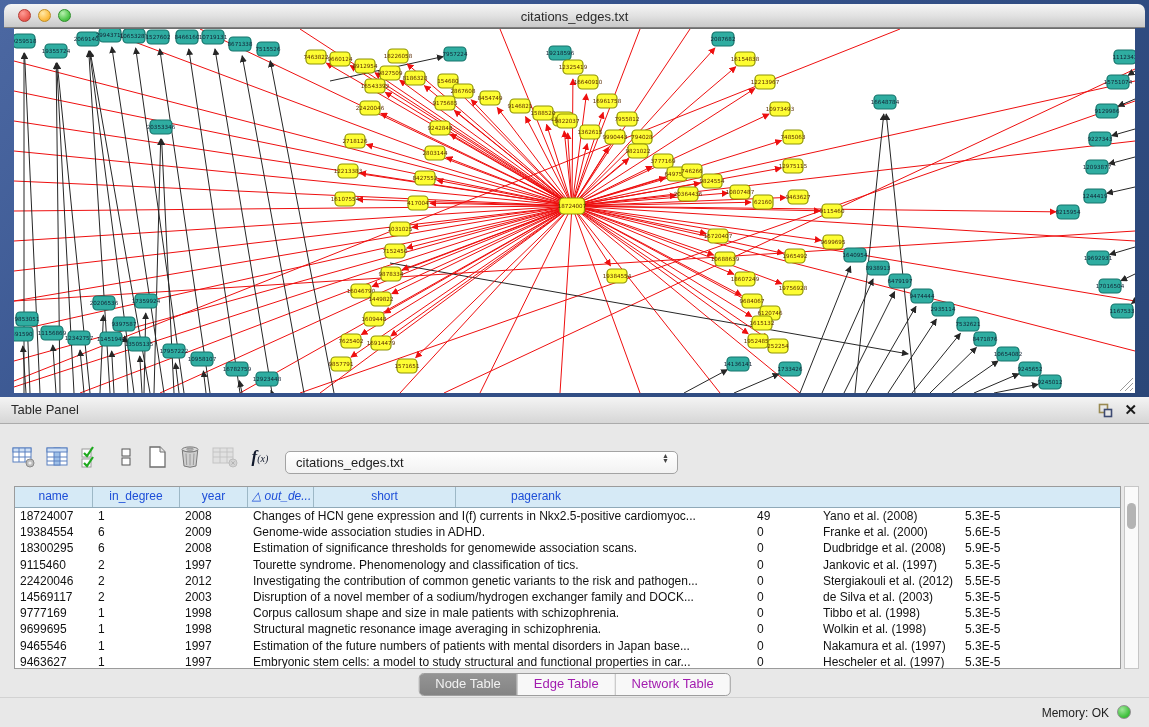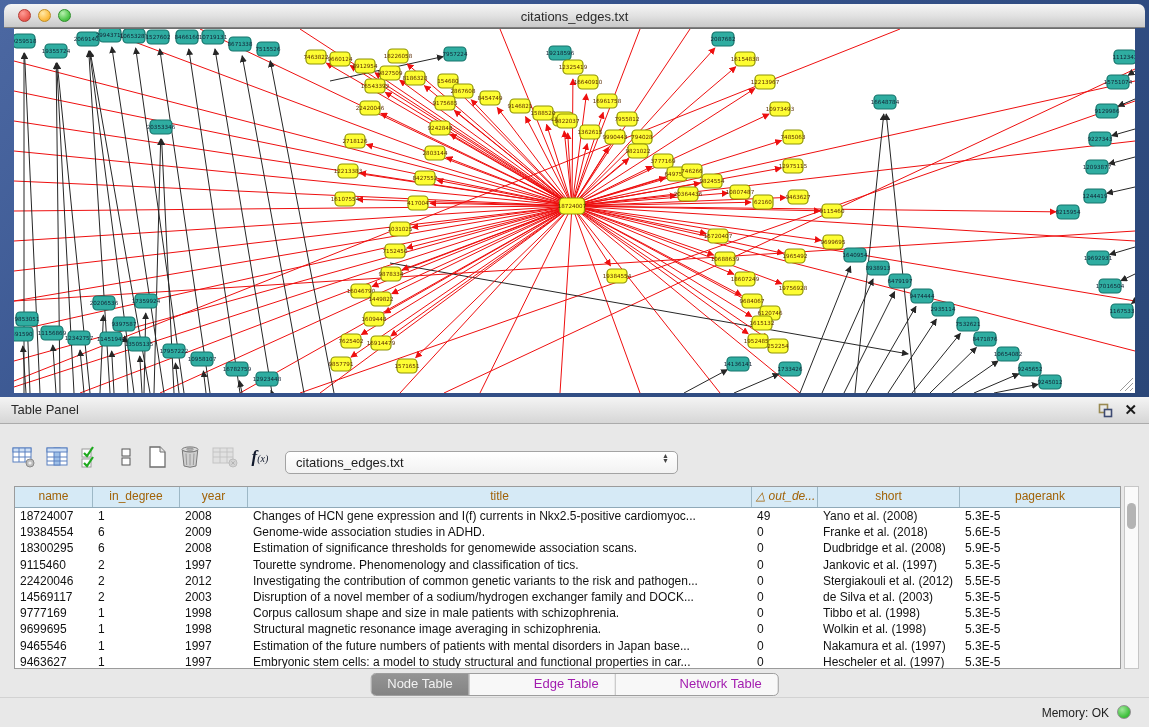--- a/index.html
+++ b/index.html
@@ -64,40 +64,40 @@
   }
   
   #dtable{
     position:absolute;left:14px;top:486px;width:1107px;height:183px;
     background:#fff;border:1px solid #9b9b9b;box-sizing:border-box;
     font-size:12px;color:#111;overflow:hidden;
   }
   .thead{display:flex;height:20px;background:#d6eaf6;border-bottom:1px solid #8fa9b8;}
   .th{
     box-sizing:border-box;border-right:1px solid #9db8c6;
-    text-align:center;line-height:19px;color:#a16207;overflow:hidden;white-space:nowrap;
+    text-align:center;line-height:19px;color:#1d4ed8;overflow:hidden;white-space:nowrap;
   }
   .th:last-child{border-right:none;}
   .trow{display:flex;height:16.2px;line-height:16px;white-space:nowrap;}
   .td{box-sizing:border-box;padding-left:5px;overflow:hidden;text-overflow:clip;}
   .c0{width:78px;} .c1{width:87px;} .c2{width:68px;} .c3{width:504px;}
   .c4{width:66px;} .c5{width:142px;} .c6{width:160px;}
   #vscroll{
     position:absolute;left:1124px;top:486px;width:15px;height:183px;
     background:#fafafa;border:1px solid #c6c6c6;box-sizing:border-box;
   }
   #vthumb{
     position:absolute;left:2px;top:16px;width:9px;height:26px;border-radius:5px;
     background:#b4b4b4;
   }
   
   #tabs{
     position:absolute;top:673px;left:50%;transform:translateX(-50%);
     display:flex;height:21px;border:1px solid #9e9e9e;border-radius:5px;
-    overflow:hidden;background:#f8f8f8;font-size:13px;gap:48px;
+    overflow:hidden;background:#f8f8f8;font-size:13px;
   }
   .tab{padding:0 16px;line-height:20px;color:#a21caf;border-right:1px solid #bdbdbd;}
   .tab:last-child{border-right:none;}
   .tab.sel{background:linear-gradient(#949494,#848484);color:#f2f2f2;}
   
   #statusbar{position:absolute;bottom:0;left:0;width:1149px;height:29px;border-top:1px solid #d2d2d2;}
   #memory-label{position:absolute;right:40px;top:8px;font-size:12px;color:#222;}
   #memory-led{
     position:absolute;right:18px;top:7px;width:14px;height:14px;border-radius:50%;
     background:radial-gradient(circle at 35% 30%,#9fe79a,#3fc13c 65%,#2ea42c);
@@ -842,42 +842,41 @@
         <span>▼</span>
       </span>
   </div>
 </div>
 
 <div id="dtable">
   <div class="thead" id="thead">
       <div class="th c0">name</div>
       <div class="th c1">in_degree</div>
       <div class="th c2">year</div>
-      <div class="th c3">title</div>
       <div class="th c4" style="text-align: left; padding-left: 4px; font-style: italic;"><span>△ </span>out_de...</div>
       <div class="th c5">short</div>
       <div class="th c6">pagerank</div>
     </div>
   <div id="tbody">
       <div class="trow">
         <div class="td c0">18724007</div>
         <div class="td c1">1</div>
         <div class="td c2">2008</div>
         <div class="td c3">Changes of HCN gene expression and I(f) currents in Nkx2.5-positive cardiomyoc...</div>
         <div class="td c4">49</div>
         <div class="td c5">Yano et al. (2008)</div>
         <div class="td c6">5.3E-5</div>
       </div>
       <div class="trow">
         <div class="td c0">19384554</div>
         <div class="td c1">6</div>
         <div class="td c2">2009</div>
         <div class="td c3">Genome-wide association studies in ADHD.</div>
         <div class="td c4">0</div>
-        <div class="td c5">Franke et al. (2018)</div>
+        <div class="td c5">Franke et al. (2000)</div>
         <div class="td c6">5.6E-5</div>
       </div>
       <div class="trow">
         <div class="td c0">18300295</div>
         <div class="td c1">6</div>
         <div class="td c2">2008</div>
         <div class="td c3">Estimation of significance thresholds for genomewide association scans.</div>
         <div class="td c4">0</div>
         <div class="td c5">Dudbridge et al. (2008)</div>
         <div class="td c6">5.9E-5</div>

